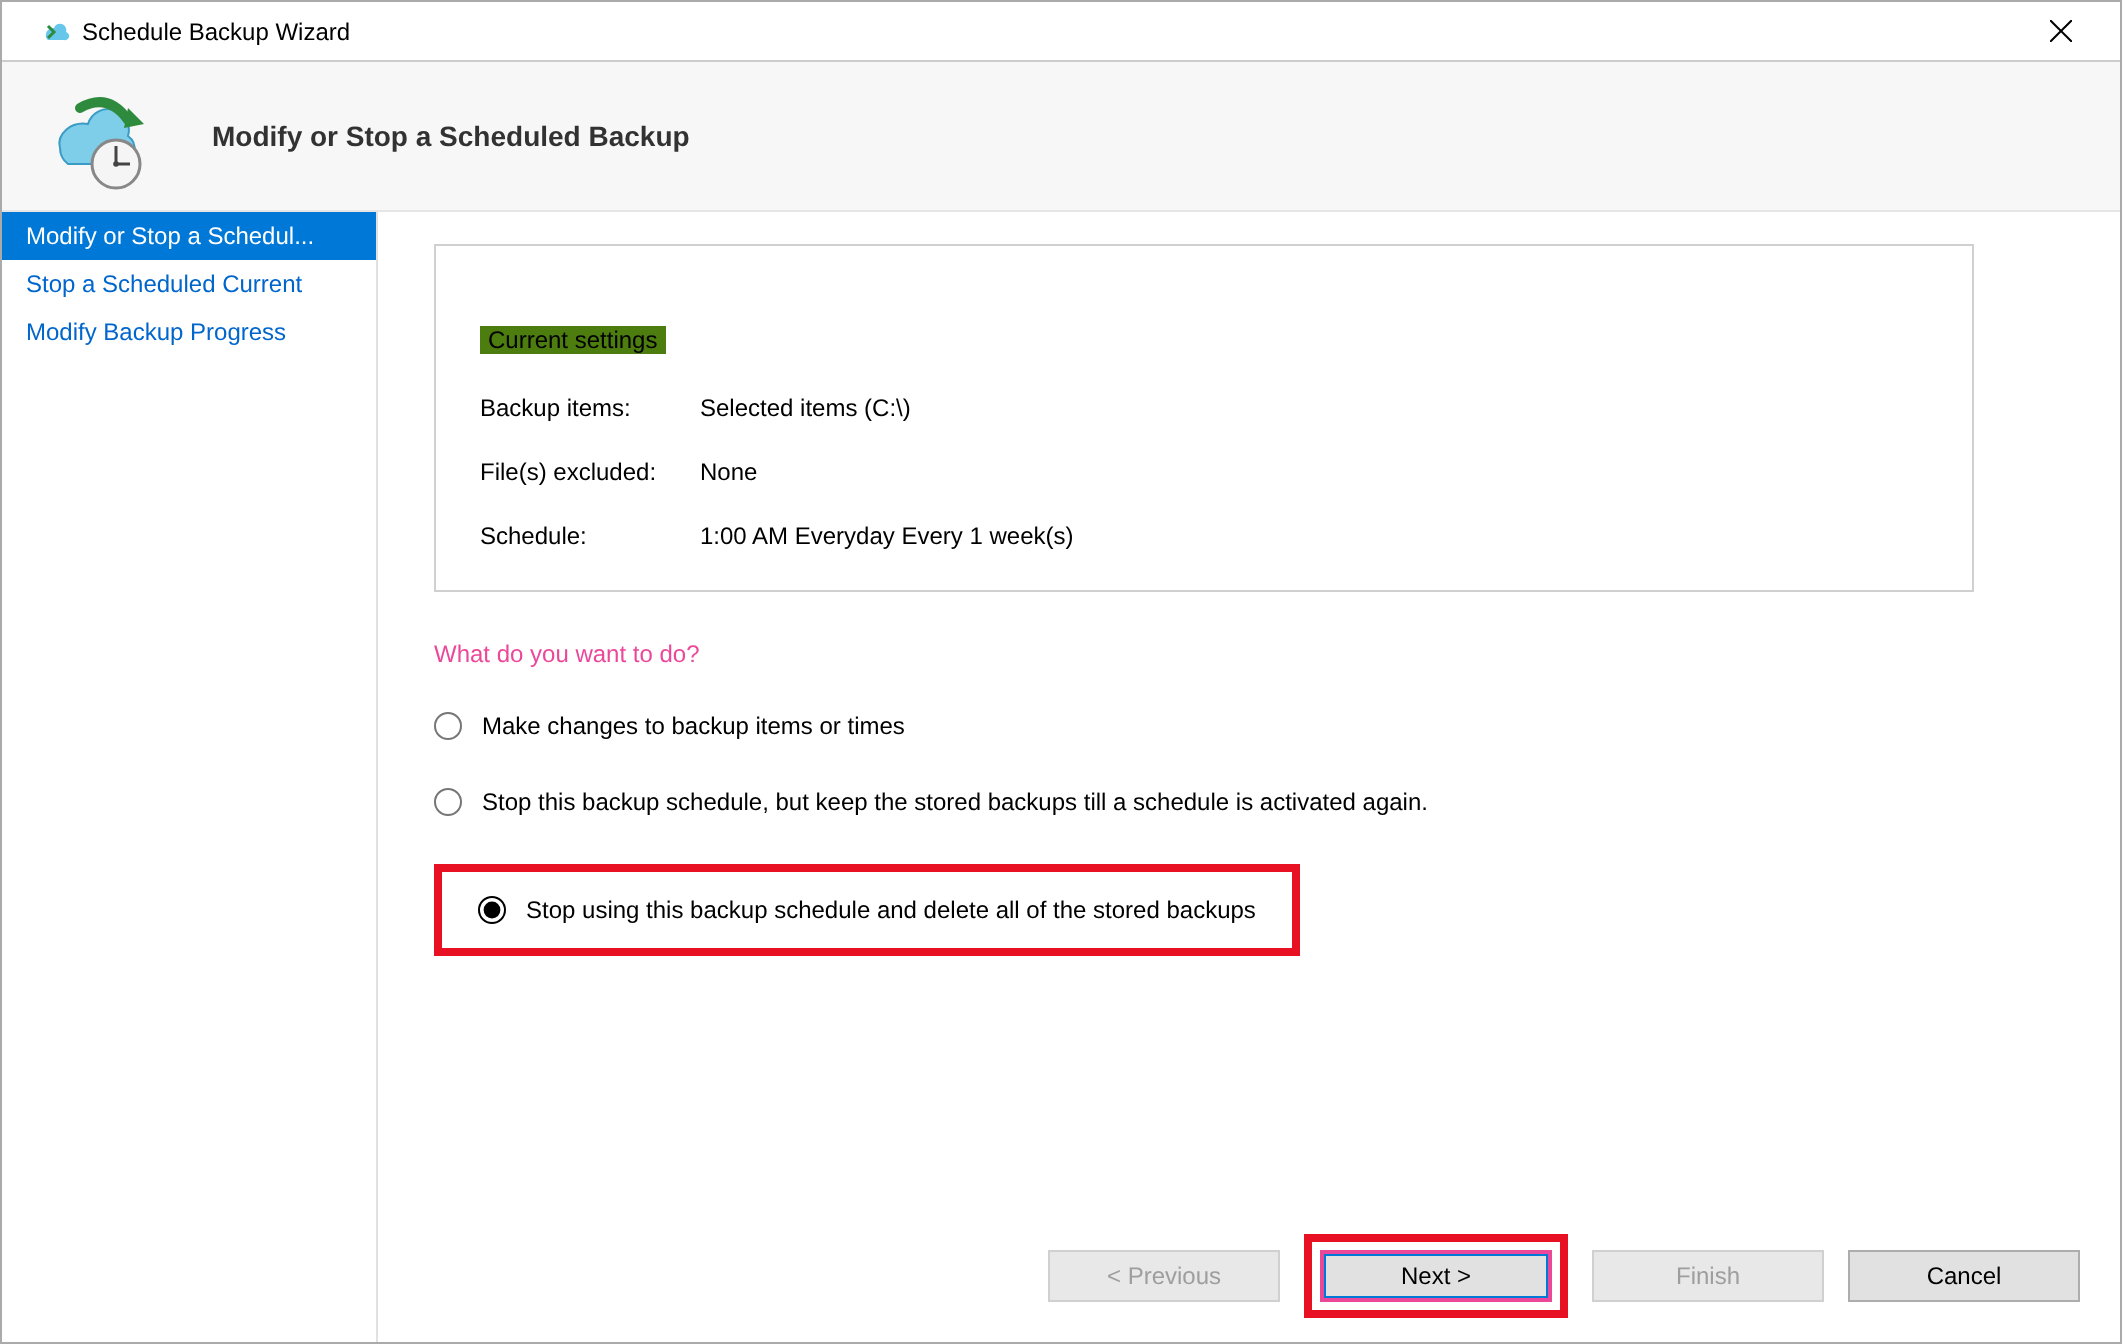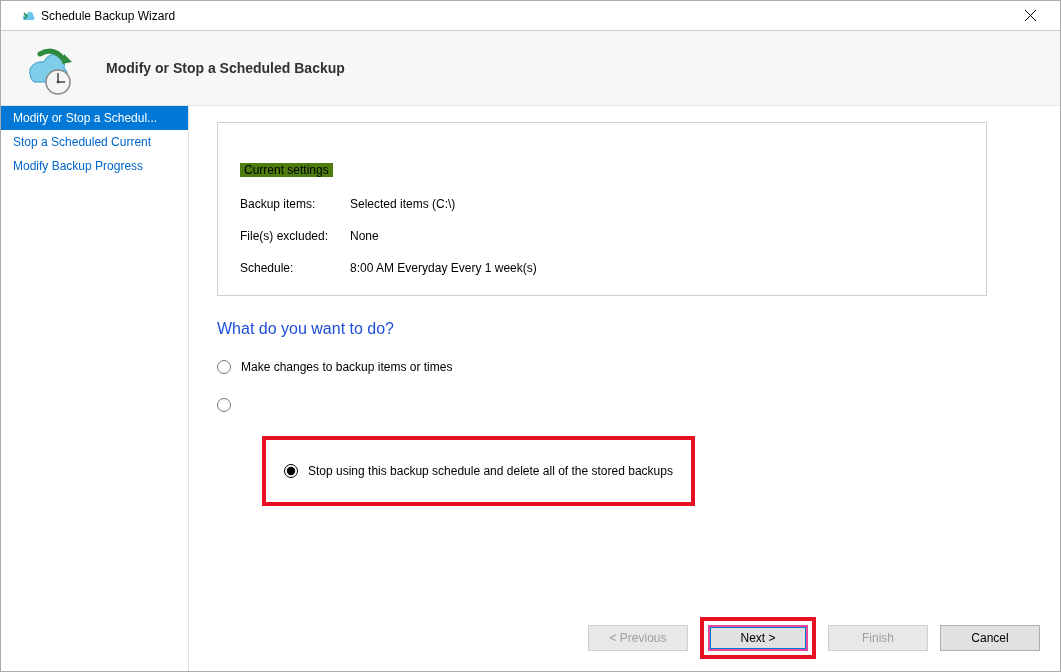--- a/index.html
+++ b/index.html
@@ -76,45 +76,44 @@
       position: relative;
       top: -20px;
       margin-bottom:-10px;
       display:inline-block;
       margin-top:48px;
     }
     .settings-row { display: flex; margin-bottom: 18px; }
     .settings-row:last-child { margin-bottom: 0; }
     .settings-label { width: 110px; color: #000; }
     .settings-value { color: #000; }
-    .prompt { margin: 0 0 22px 0; color: #1d4ed8; font-size: 16px; }
+    .prompt { margin: 0 0 22px 0; color: #ec4899; font-size: 12px; }
     .radio-row {
       display: flex; align-items: center;
       margin-bottom: 24px; cursor: pointer;
     }
     .radio-row input[type="radio"] {
       margin-right: 10px;
       width: 14px; height: 14px;
       accent-color: #000;
     }
     .radio-label { font-size: 12px; color: #000; }
     .highlight-red {
       border: 4px solid #e81123;
-      padding: 24px 18px;
+      padding: 12px 18px;
       margin-bottom: 24px;
       display: inline-block;
-      margin-left: 45px;
     }
     .footer {
       position: absolute;
       right: 20px; bottom: 14px;
       display: flex; align-items: center; gap: 12px;
     }
     .btn {
-      width: 100px; height: 26px;
+      width: 116px; height: 26px;
       border: 1px solid #adadad;
       background: #e1e1e1;
       font-size: 12px;
       cursor: pointer;
       font-family: inherit;
     }
     .btn:disabled {
       color: #9e9e9e;
       background: #e8e8e8;
       border-color: #d0d0d0;
@@ -180,33 +179,34 @@
       <div class="settings-row">
         <span class="settings-label">Backup items:</span>
         <span class="settings-value">Selected items (C:\)</span>
       </div>
       <div class="settings-row">
         <span class="settings-label">File(s) excluded:</span>
         <span class="settings-value">None</span>
       </div>
       <div class="settings-row">
         <span class="settings-label">Schedule:</span>
-        <span class="settings-value">8:00 AM Everyday Every 1 week(s)</span>
+        <span class="settings-value">1:00 AM Everyday Every 1 week(s)</span>
       </div>
     </div>
 
     <div class="prompt">What do you want to do?</div>
 
     <label class="radio-row">
       <input type="radio" name="action" style="">
       <span class="radio-label">Make changes to backup items or times</span>
     </label>
 
     <label class="radio-row">
       <input type="radio" name="action" style="">
+      <span class="radio-label">Stop this backup schedule, but keep the stored backups till a schedule is activated again.</span>
     </label>
 
     <div class="highlight-red">
       <label class="radio-row" style="margin-bottom:0">
         <input type="radio" name="action" checked="" style="">
         <span class="radio-label">Stop using this backup schedule and delete all of the stored backups</span>
       </label>
     </div>
 
     <div class="footer">

